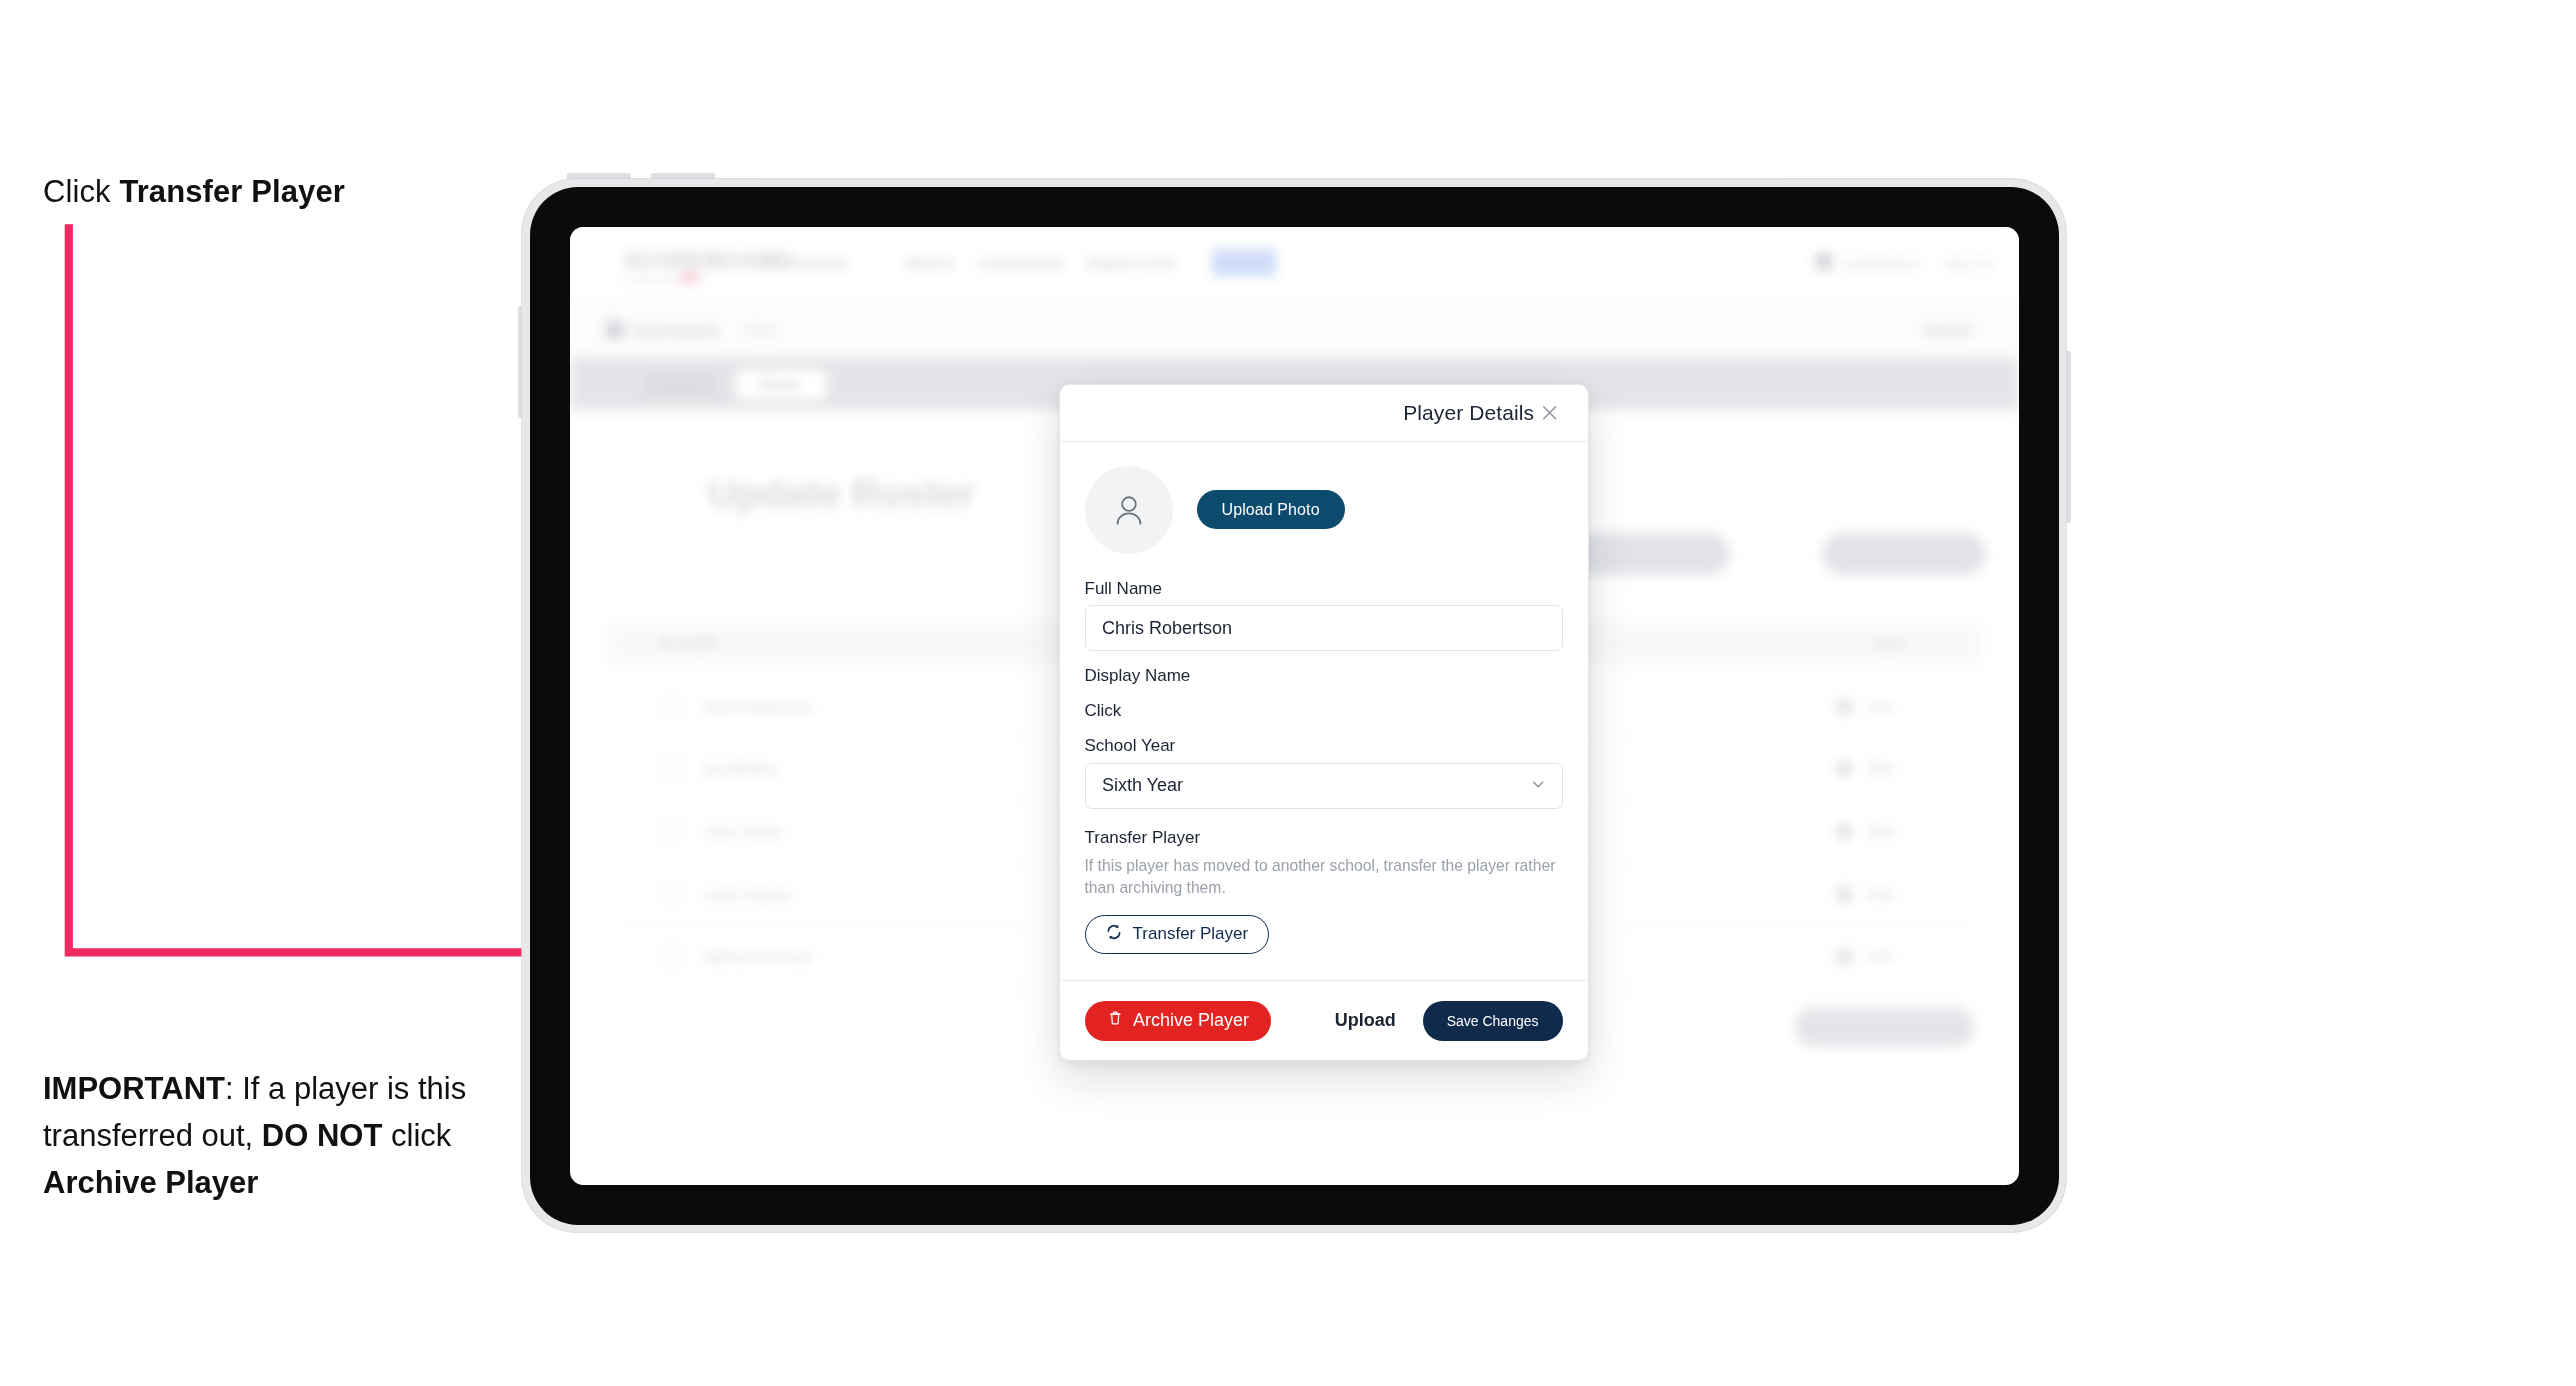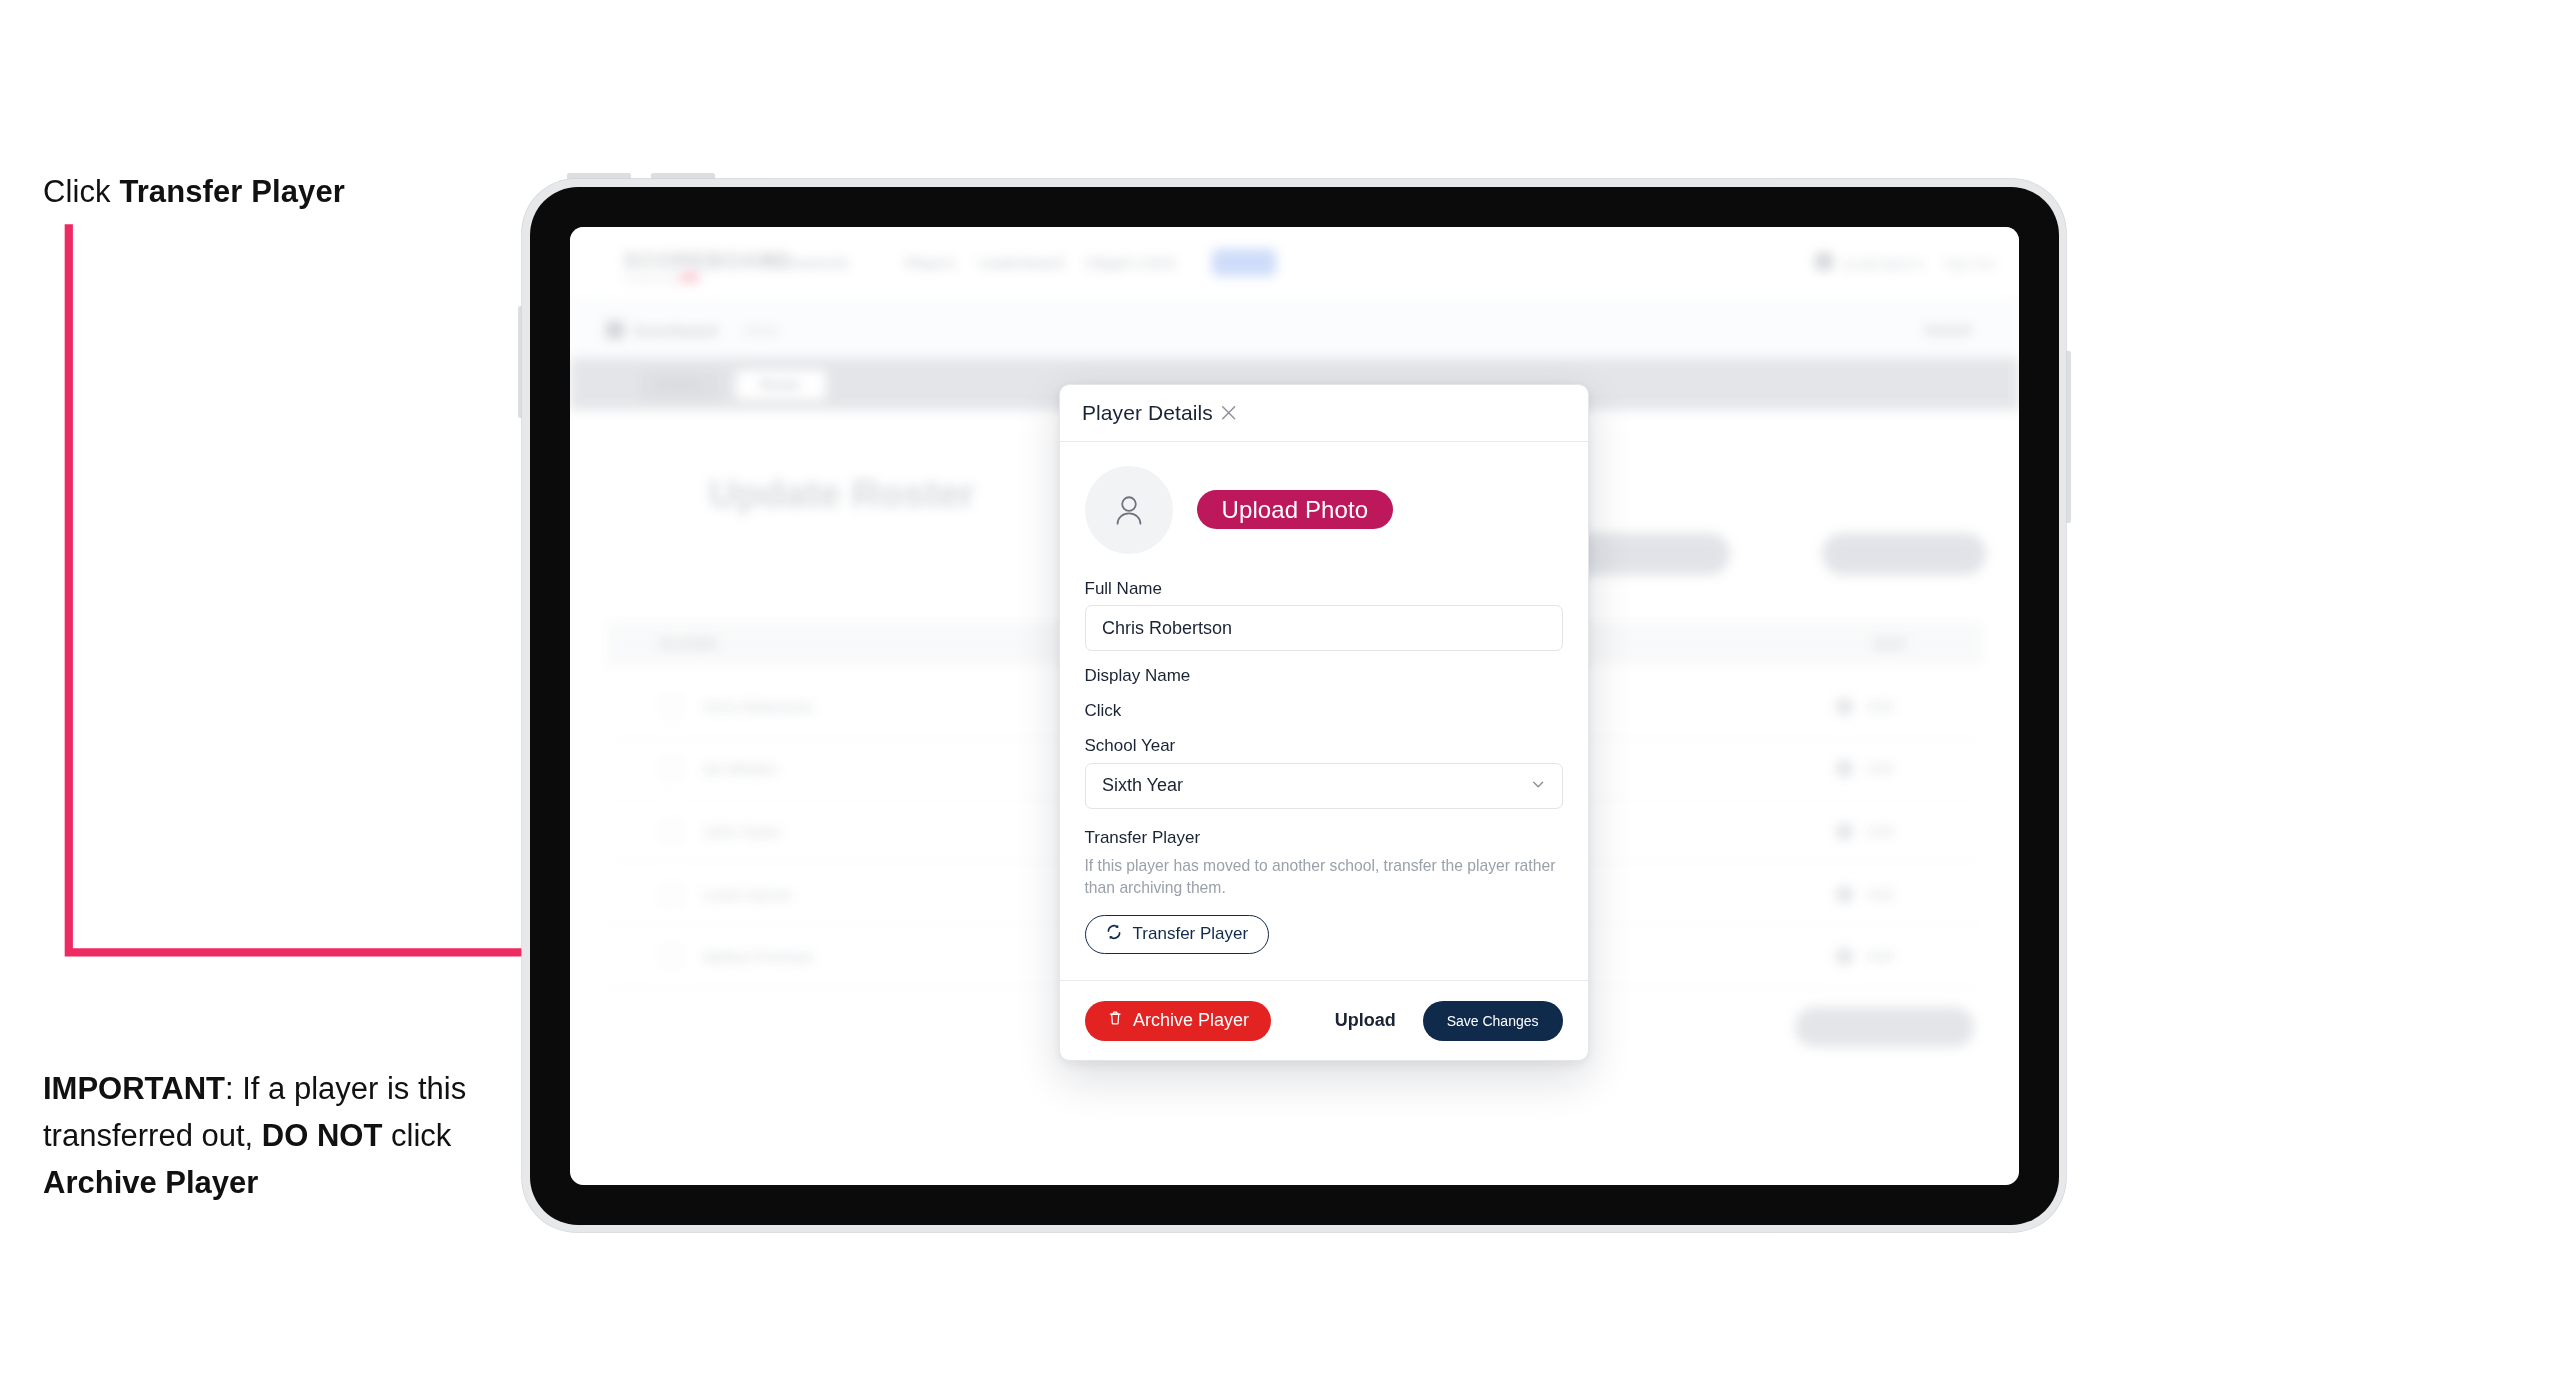--- a/index.html
+++ b/index.html
@@ -123,38 +123,38 @@
 
   
   .scrim { position:absolute; inset:0; background:rgba(255,255,255,.28); }
   .modal {
     position:absolute; left:489px; top:157px; width:530px;
     background:#ffffff; border:0.7px solid #e4e6e9; border-radius:10.4px;
     box-shadow: 0 16.4px 45px rgba(16,24,40,.14), 0 3px 10.4px rgba(16,24,40,.07);
     overflow:hidden;
   }
   .modal-head {
-    height:57px; display:flex; align-items:center; justify-content:flex-start;
+    height:57px; display:flex; align-items:center; justify-content:flex-end;
     padding:0 22.4px; border-bottom:0.7px solid #e9eaed;
   }
   .modal-title { font-size:21px; color:#1b2434; font-weight:400; letter-spacing:0.1px; }
   .close-btn { width:31px; height:31px; display:flex; align-items:center;
                justify-content:center; cursor:pointer; }
   .close-btn svg { display:block; }
 
   .modal-body { padding: 24px 25px 4.5px 25px; }
 
   .photo-row { display:flex; align-items:center; gap:24px; margin-bottom:25px; }
   .avatar {
     width:88px; height:88px; border-radius:50%; background:#f2f3f5;
     display:flex; align-items:center; justify-content:center;
   }
   .upload-btn {
-    background:#be185d; color:#fff; border:none; border-radius:19.4px;
-    padding:0 25px; height:39px; font-size:24px; cursor:pointer;
+    background:#0c4a6e; color:#fff; border:none; border-radius:19.4px;
+    padding:0 25px; height:39px; font-size:16px; cursor:pointer;
     font-family:"Liberation Sans",sans-serif; letter-spacing:0.1px;
   }
 
   .field { margin-bottom: 15px; }
   .field-label { font-size:17px; color:#1b2434; margin-bottom:6.7px; display:block; }
   .field-input {
     width:100%; height:46px; border:0.7px solid #e2e4e8; border-radius:6.7px;
     background:#fff; padding:0 16.4px; font-size:18px; color:#1b2434;
     font-family:"Liberation Sans",sans-serif; outline:none;
   }

